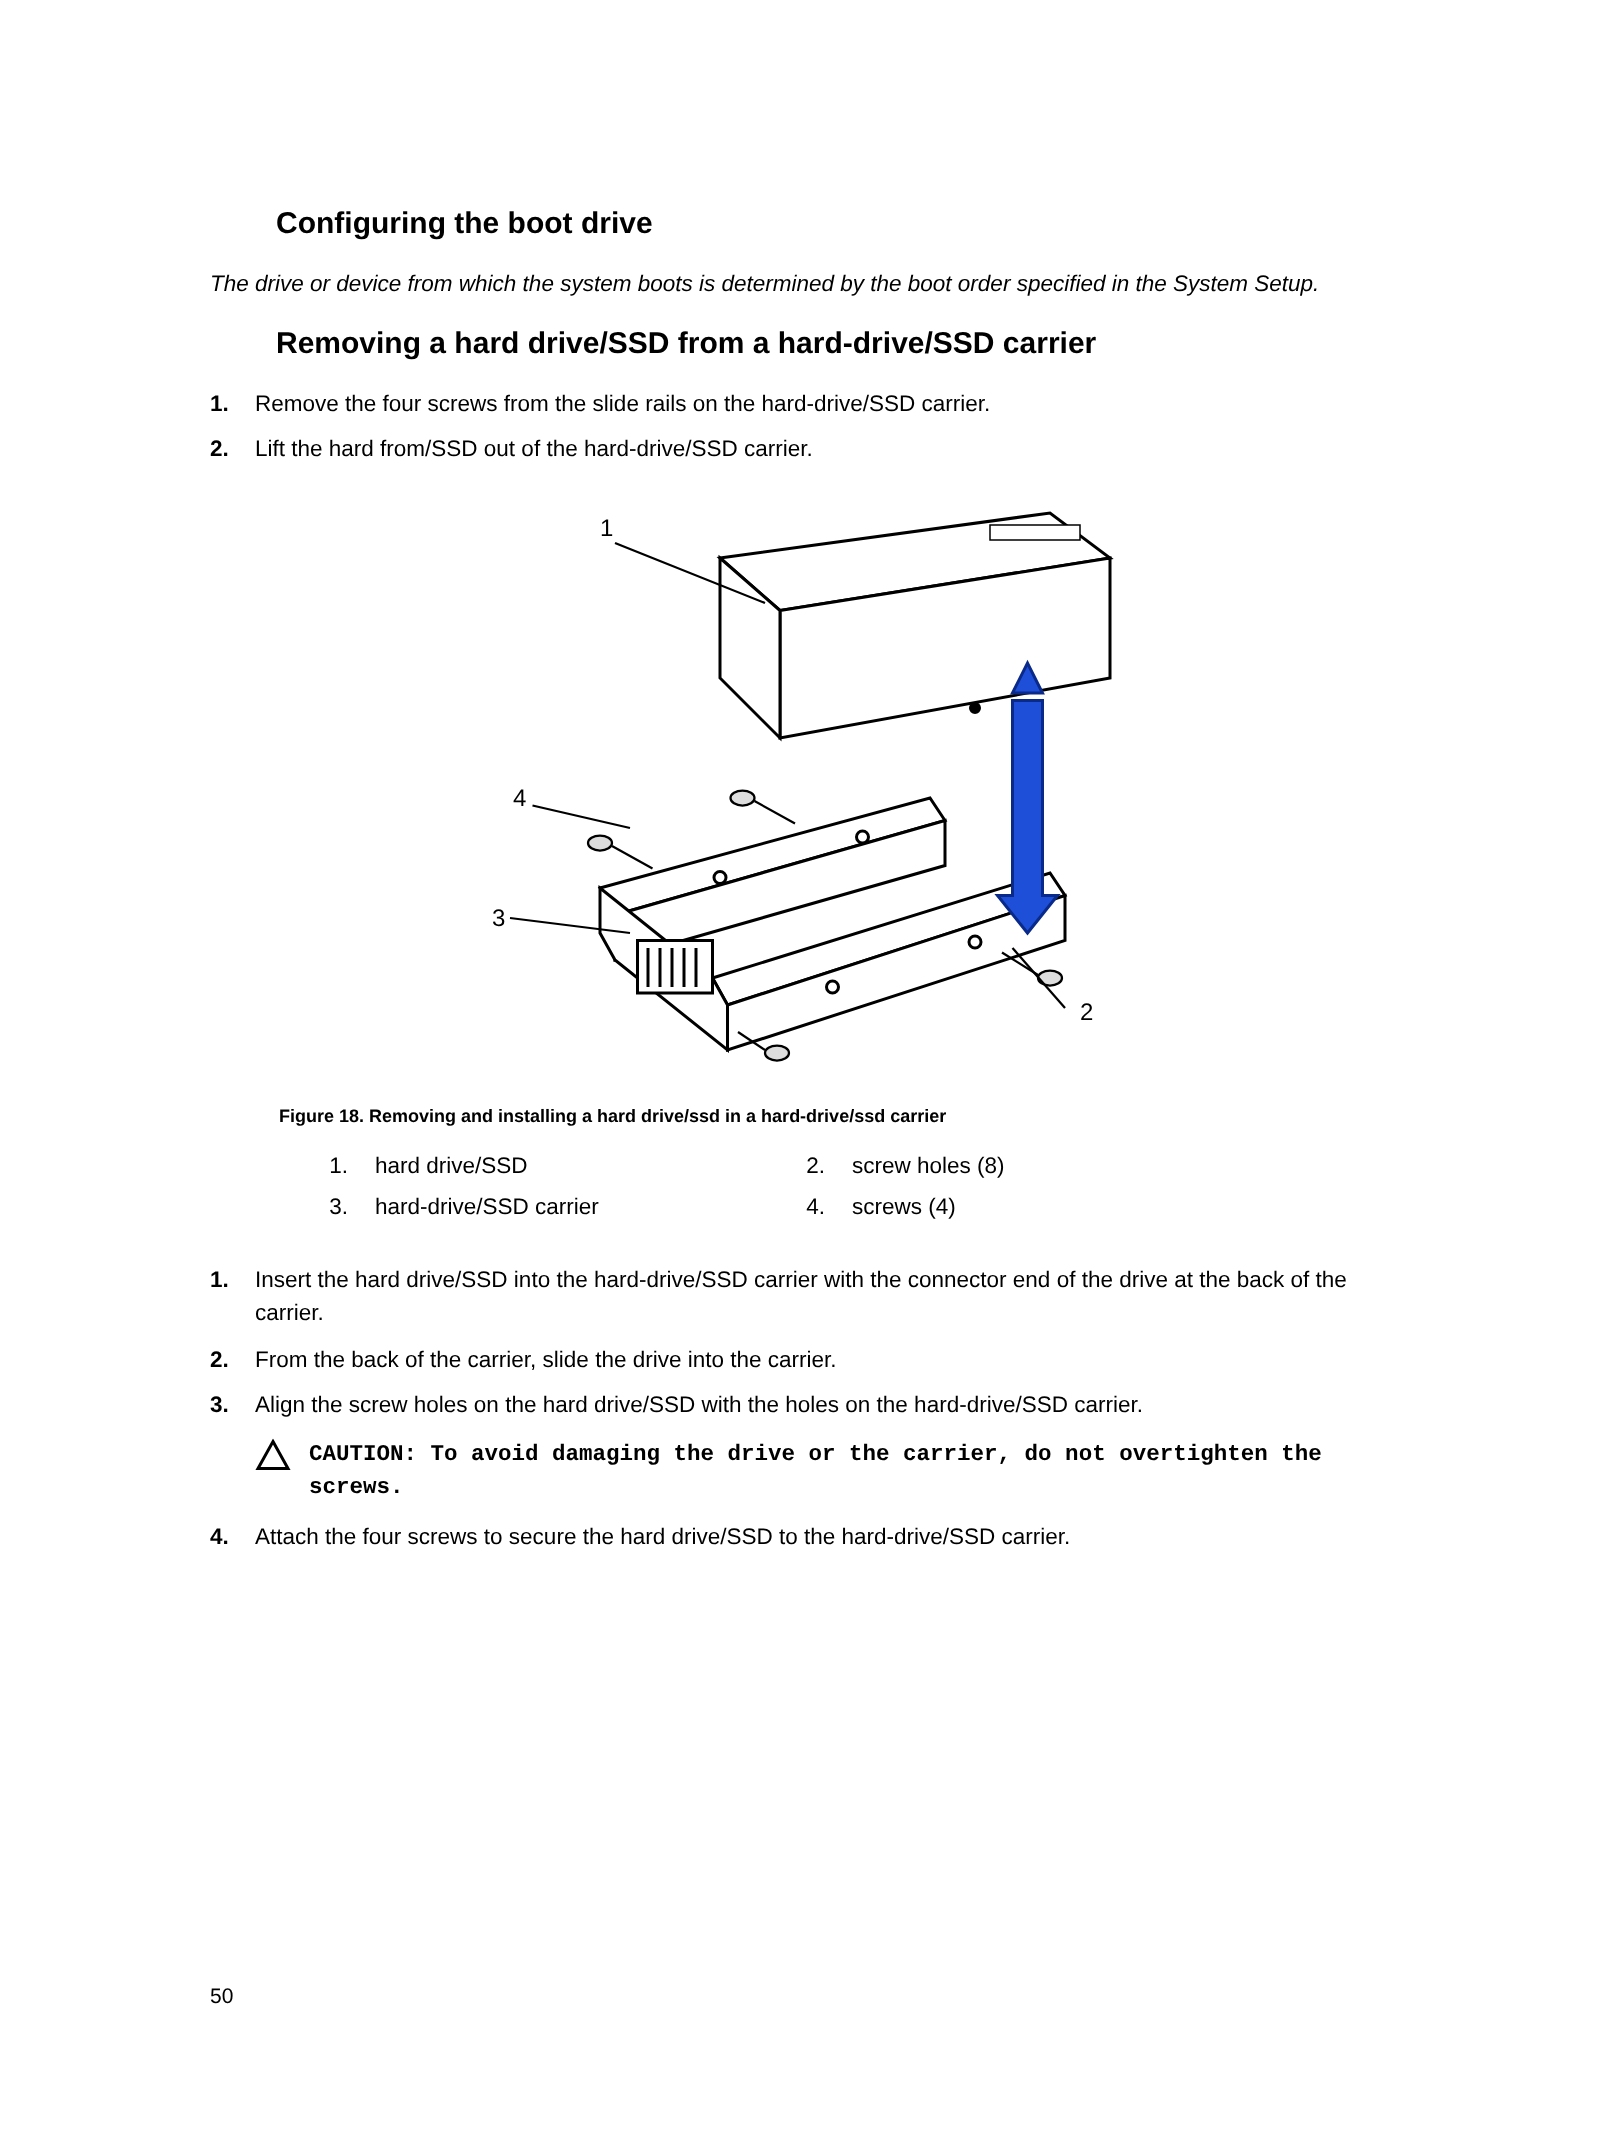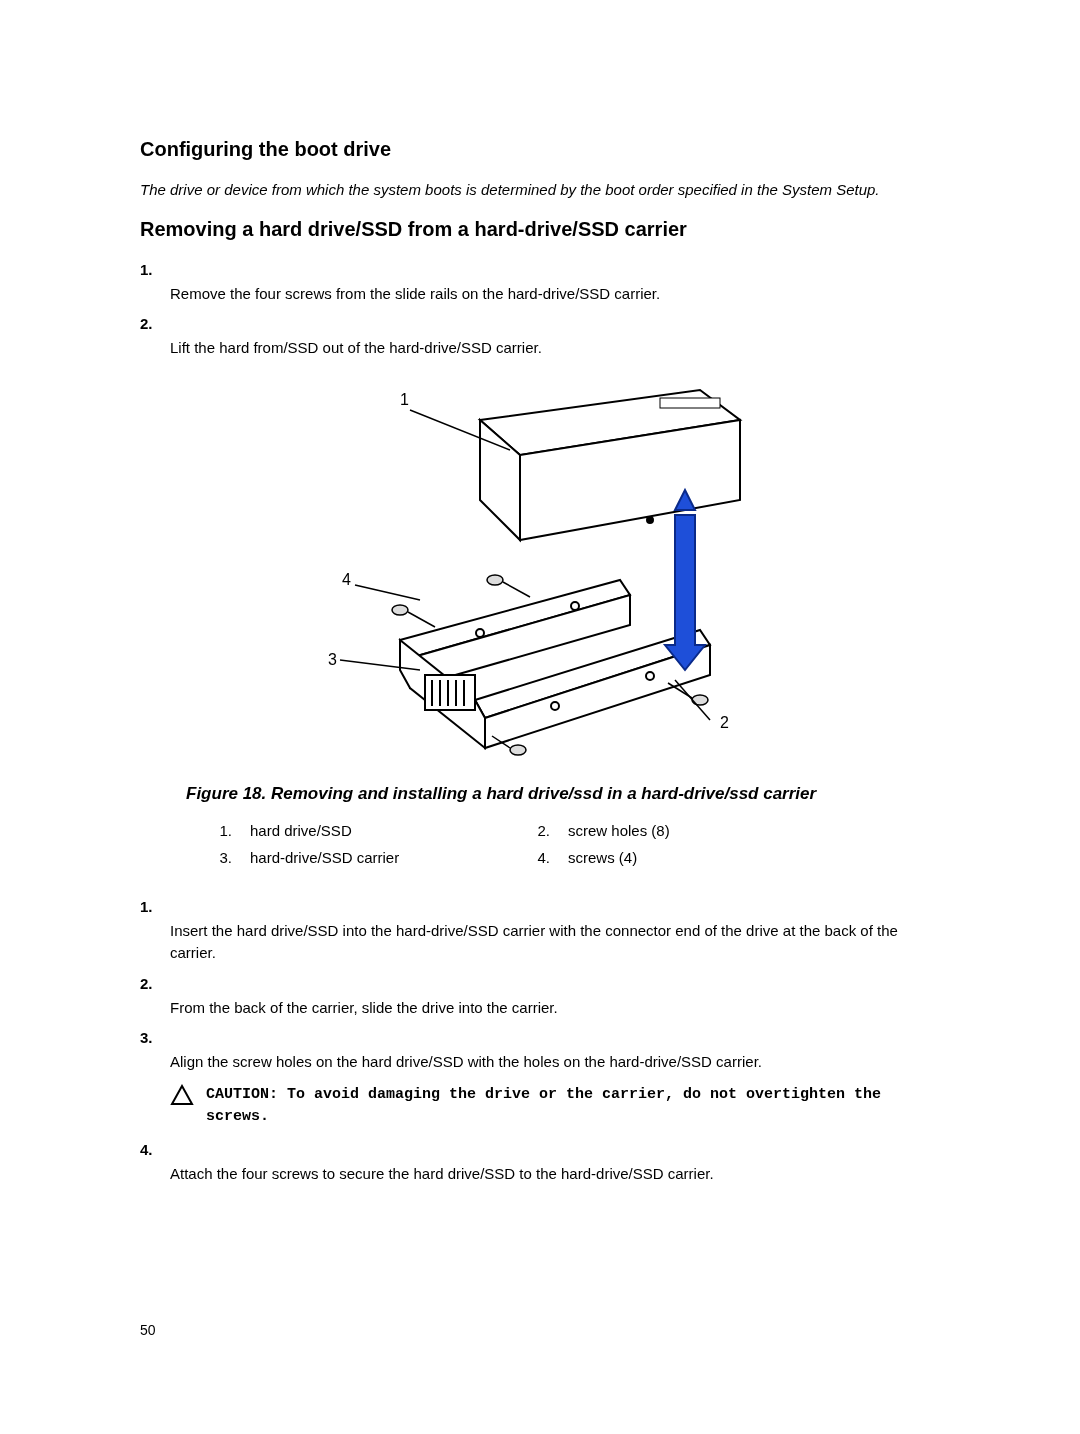--- a/index.html
+++ b/index.html
@@ -15,20 +15,21 @@
       position: relative;
       color: #000;
     }
     .page {
       padding: 138px 140px 0 140px;
     }
     h2 {
       font-size: 20px;
       font-weight: bold;
       margin-bottom: 18px;
+      margin-left: 44px;
     }
     .body-text {
       font-size: 15px;
       line-height: 1.5;
       margin-bottom: 16px;
       font-style: italic;
     }
     .ordered-list {
       margin-bottom: 20px;
     }
@@ -38,35 +39,33 @@
       line-height: 1.5;
       margin-bottom: 8px;
     }
     .list-num {
       font-weight: bold;
       width: 30px;
       flex-shrink: 0;
     }
     .list-text {
       flex: 1;
-      margin-top: 24px;
     }
     .figure-container {
       text-align: center;
       margin: 10px 0 20px 0;
     }
     .figure-svg {
       display: inline-block;
     }
     .figure-caption {
-      font-size: 17px;
+      font-size: 12px;
       font-weight: bold;
       margin: 14px 0 18px 46px;
       text-align: left;
-      font-style: italic;
     }
     .legend-grid {
       display: grid;
       grid-template-columns: 22px 260px 22px 200px;
       column-gap: 18px;
       row-gap: 10px;
       margin: 0 0 30px 70px;
       font-size: 15px;
     }
     .legend-num {

